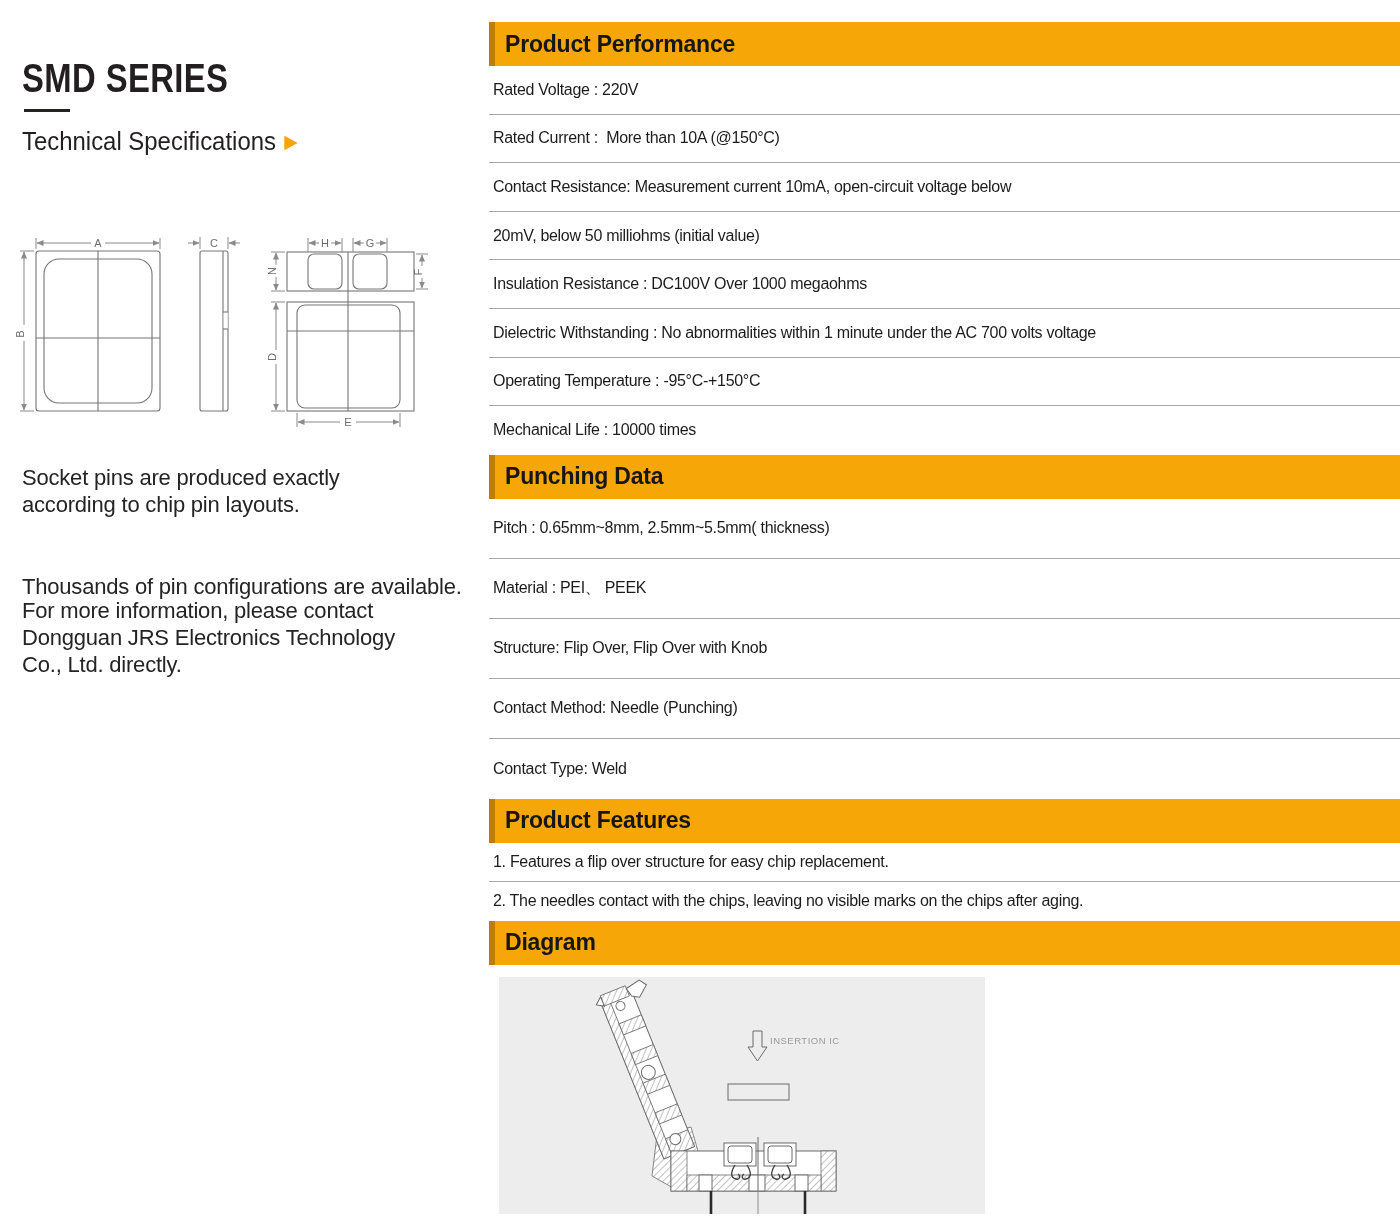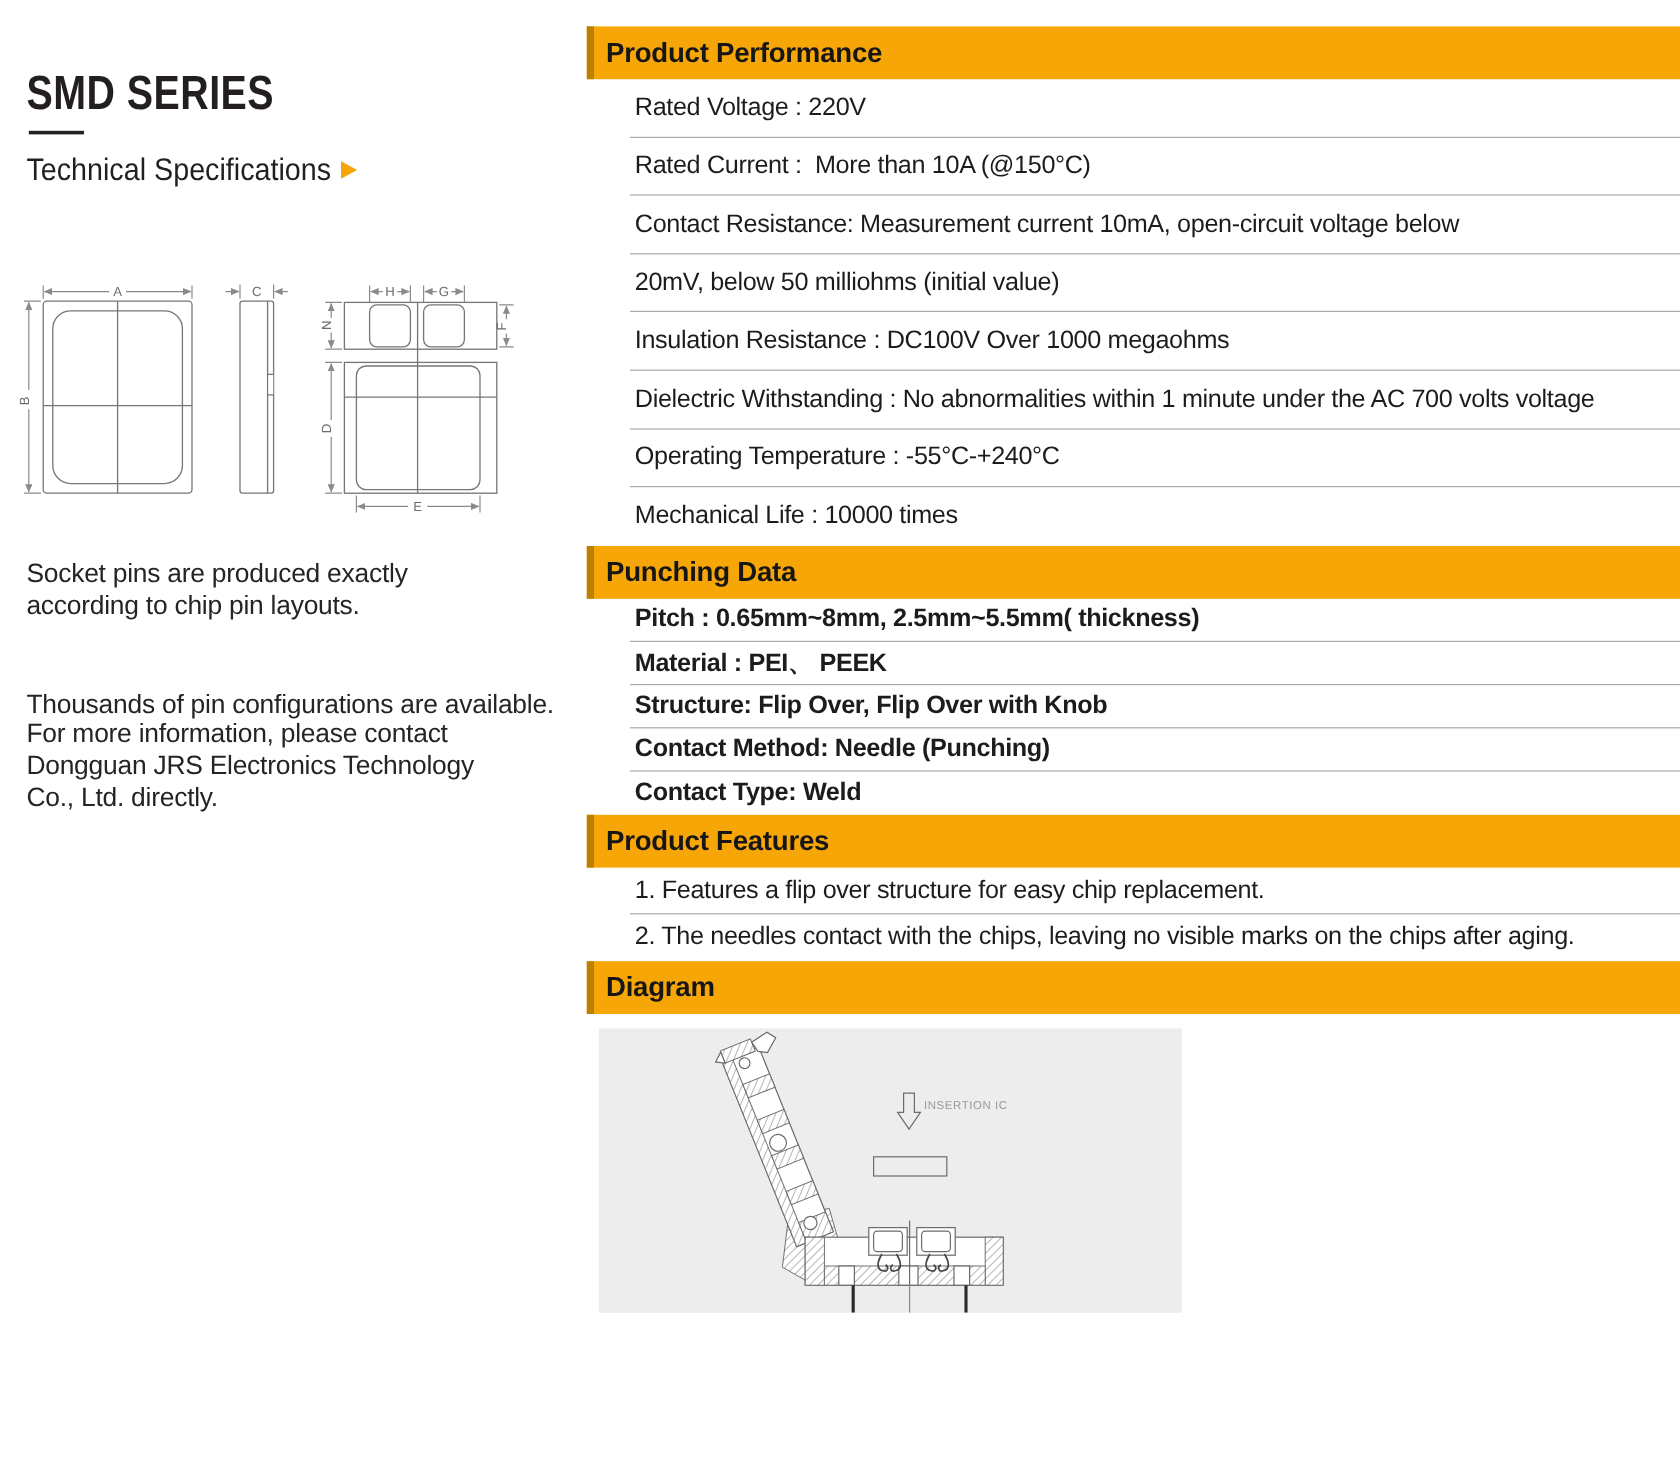--- a/index.html
+++ b/index.html
@@ -21,24 +21,24 @@
   .intro.p1{top:464px;} .intro.p2{top:573px;} .intro.p3{top:597px;}
 
   
   .col-right{position:absolute;left:489px;top:0;width:911px;}
   .bar{height:44px;background:#f7a608;border-left:6px solid #bc8000;display:flex;
        align-items:center;box-sizing:border-box;}
   .bar-title{font-size:23px;font-weight:700;color:#161616;padding-left:10px;letter-spacing:-0.2px;}
   .bar.first{margin-top:22px;}
   .rows{width:100%;}
   .row{display:flex;align-items:center;box-sizing:border-box;padding-left:4px;
-       font-size:21px;letter-spacing:-0.3px;color:#1c1c1c;white-space:pre;margin-left:36px;}
+       font-size:16px;letter-spacing:-0.3px;color:#1c1c1c;white-space:pre;}
   .rows .row:not(:last-child){border-bottom:1px solid #a9a9a9;}
   .rows.s1 .row{height:48.6px;}
-  .rows.s2 .row{height:36px;font-weight:bold;}
+  .rows.s2 .row{height:60px;}
   .rows.s3 .row{height:39px;}
 
   .diagram-panel{margin-top:12px;margin-left:10px;width:486px;height:237px;background:#ededed;}
 
   
   .dl{stroke:#8a8a8a;stroke-width:1;fill:none;}
   .ol{stroke:#767676;stroke-width:1.1;fill:none;}
   .dimtxt{font-size:11px;fill:#6d6d6d;font-family:"Liberation Sans","DejaVu Sans",sans-serif;}
   .xline{stroke:#6b6b6b;stroke-width:1;fill:none;}
   .xfill{stroke:#6b6b6b;stroke-width:1;fill:#ffffff;}
@@ -161,21 +161,21 @@
     <div class="bar first">
       <span class="bar-title">Product Performance</span>
     </div>
     <div class="rows s1">
       <div class="row">Rated Voltage : 220V</div>
       <div class="row">Rated Current :  More than 10A (@150°C)</div>
       <div class="row">Contact Resistance: Measurement current 10mA, open-circuit voltage below</div>
       <div class="row">20mV, below 50 milliohms (initial value)</div>
       <div class="row">Insulation Resistance : DC100V Over 1000 megaohms</div>
       <div class="row">Dielectric Withstanding : No abnormalities within 1 minute under the AC 700 volts voltage</div>
-      <div class="row">Operating Temperature : -55°C-+240°C</div>
+      <div class="row">Operating Temperature : -95°C-+150°C</div>
       <div class="row">Mechanical Life : 10000 times</div>
     </div>
 
     <div class="bar">
       <span class="bar-title">Punching Data</span>
     </div>
     <div class="rows s2">
       <div class="row">Pitch : 0.65mm~8mm, 2.5mm~5.5mm( thickness)</div>
       <div class="row">Material : PEI、 PEEK</div>
       <div class="row">Structure: Flip Over, Flip Over with Knob</div>

